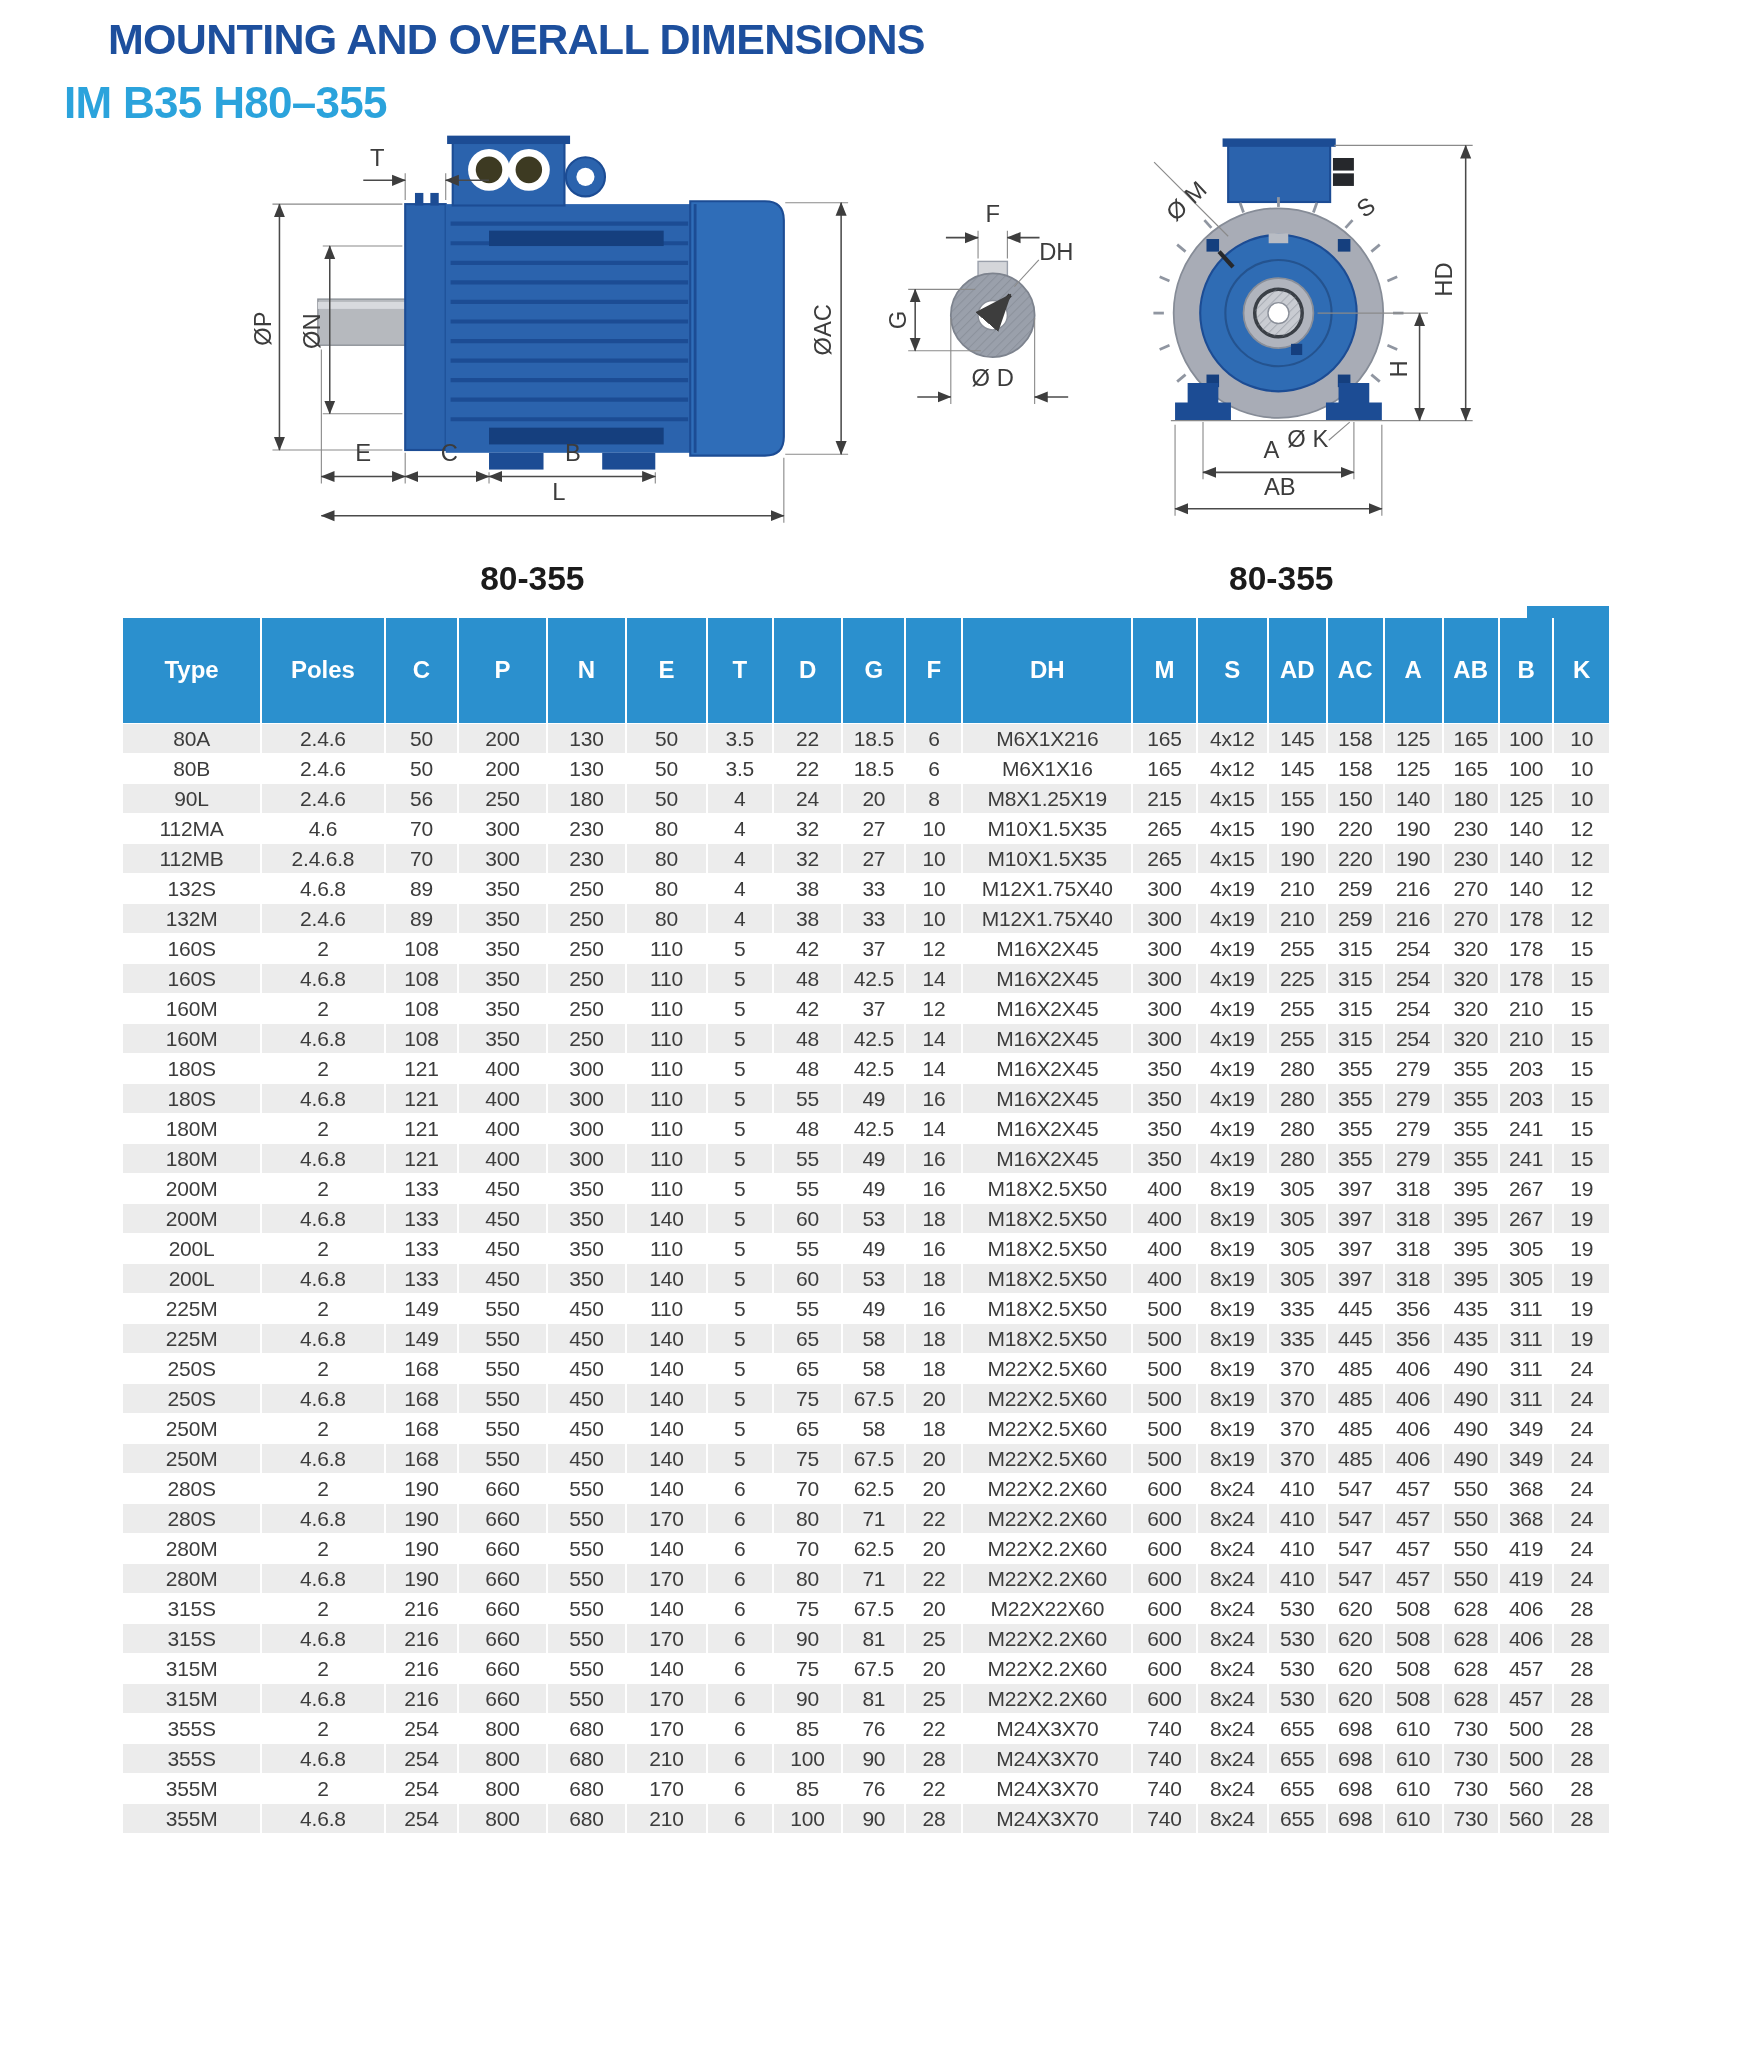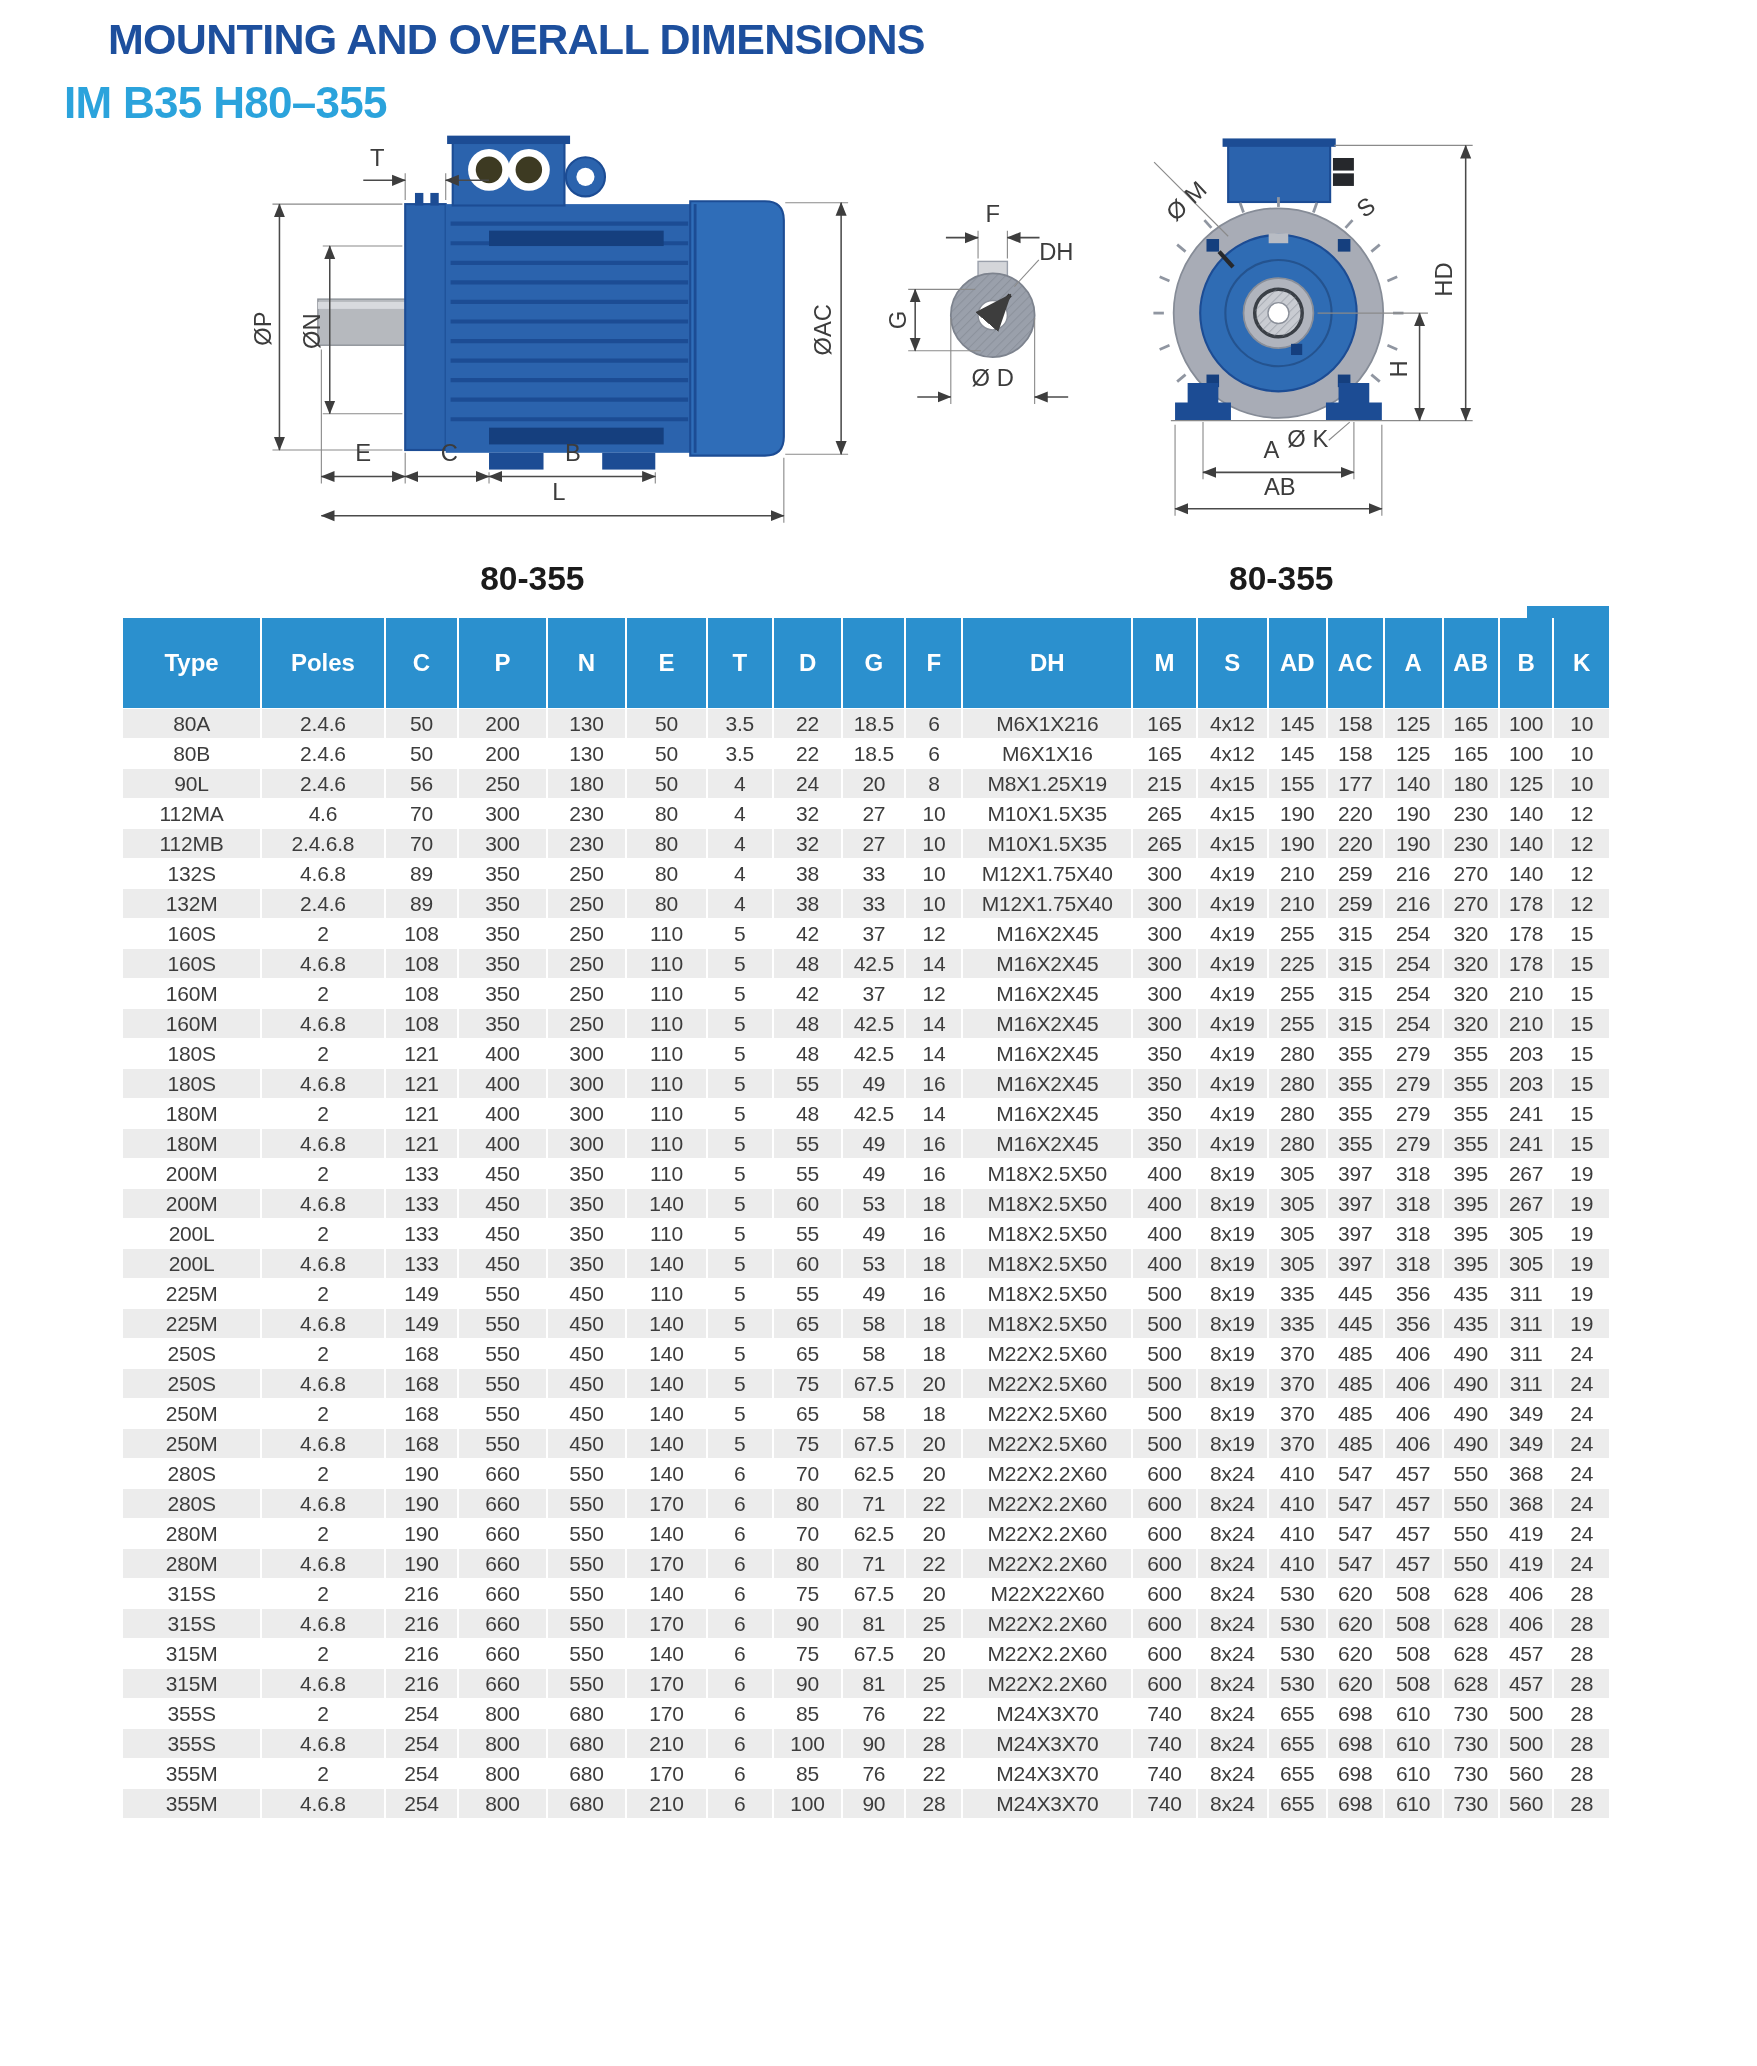--- a/index.html
+++ b/index.html
@@ -21,21 +21,21 @@
   .ext   { stroke:#8a8a8a; stroke-width:1.6; fill:none; }
   .dlabel{ font-family:"Liberation Sans",sans-serif; font-size:34px; fill:#3c3c3c; }
   .cap   { font-family:"Liberation Sans",sans-serif; font-size:48px; font-weight:bold; fill:#1b1b1b; }
 
   table.dims {
     position:absolute; left:123px; top:618px; width:1486px;
     border-collapse:collapse; table-layout:fixed;
   }
   table.dims th {
     background:#2b90ce; color:#ffffff; font-weight:bold; font-size:24px;
-    height:90px; text-align:center; vertical-align:middle;
+    height:105px; text-align:center; vertical-align:middle;
     border-left:2.1px solid #ffffff;
   }
   table.dims th:first-child { border-left:none; }
   table.dims td {
     font-size:21px; color:#3c3c3c; text-align:center; vertical-align:middle;
     height:29px; line-height:29px; letter-spacing:-0.2px;
     border-left:2.1px solid #ffffff; border-top:1.4px solid #ffffff;
     white-space:nowrap; overflow:hidden;
   }
   table.dims td:first-child { border-left:none; }
@@ -345,21 +345,21 @@
           <td>180</td>
           <td>50</td>
           <td>4</td>
           <td>24</td>
           <td>20</td>
           <td>8</td>
           <td>M8X1.25X19</td>
           <td>215</td>
           <td>4x15</td>
           <td>155</td>
-          <td>177</td>
+          <td>150</td>
           <td>140</td>
           <td>180</td>
           <td>125</td>
           <td>10</td>
         </tr>
         <tr>
           <td>112MA</td>
           <td>4.6</td>
           <td>70</td>
           <td>300</td>

